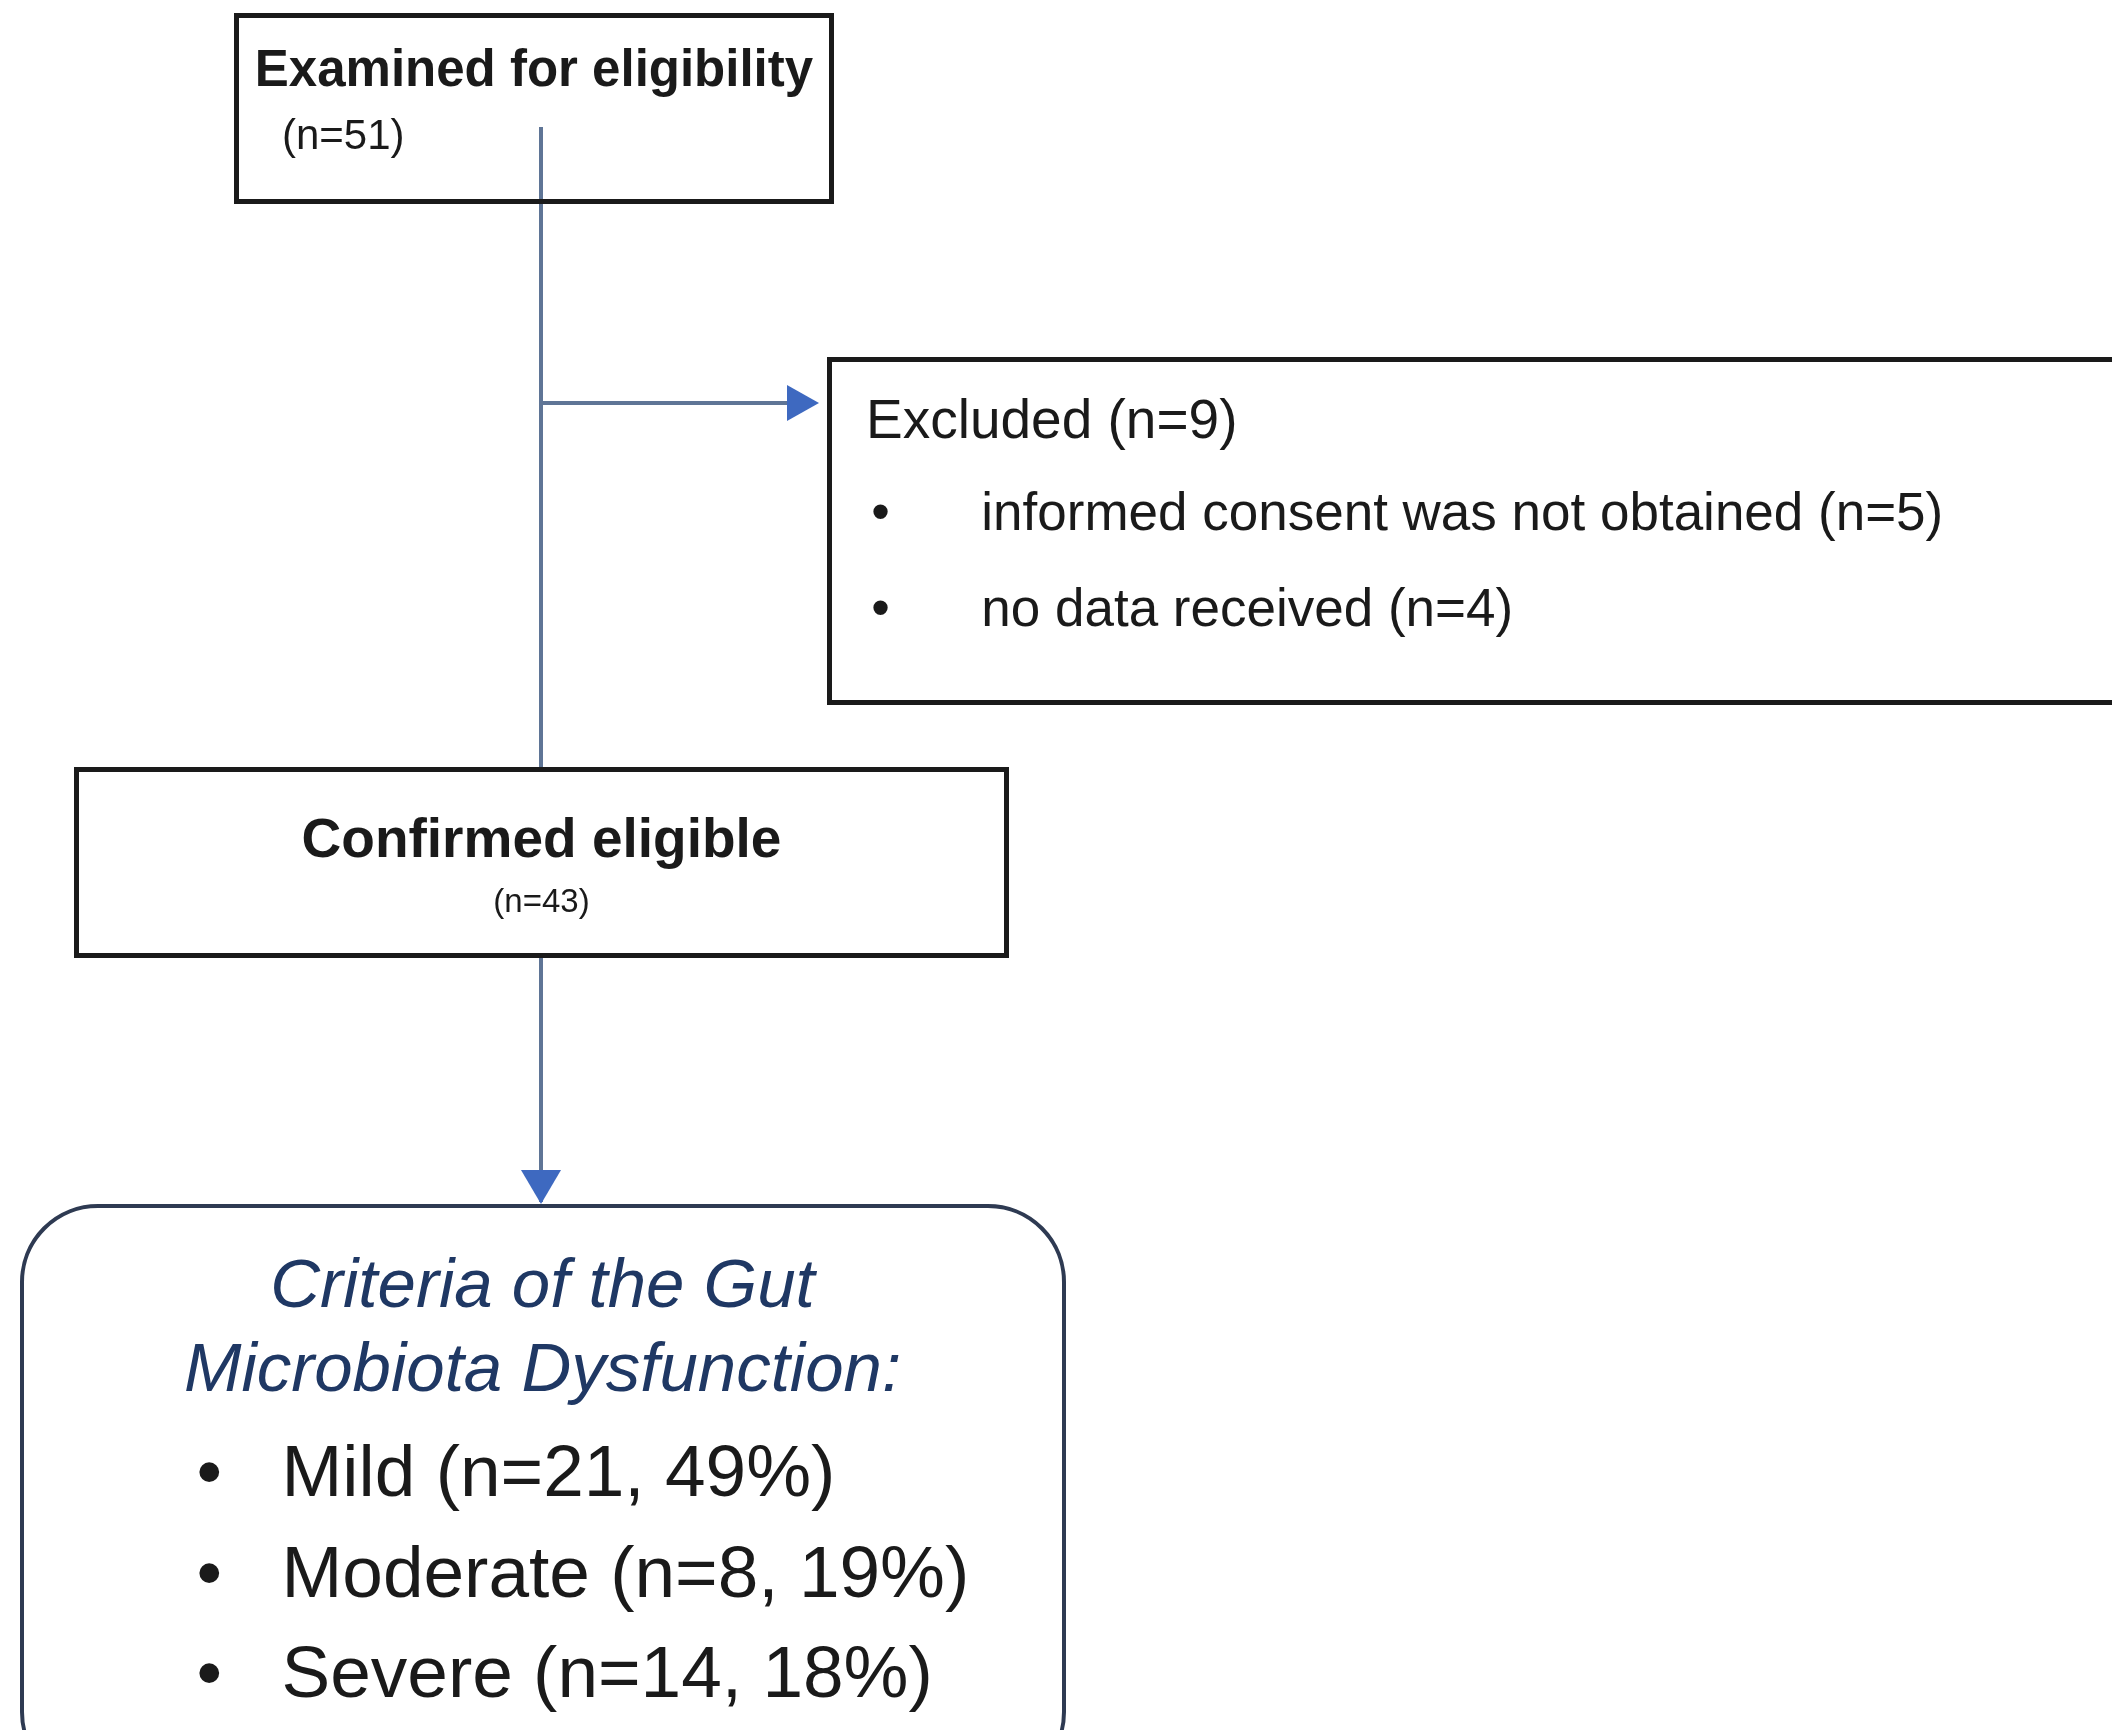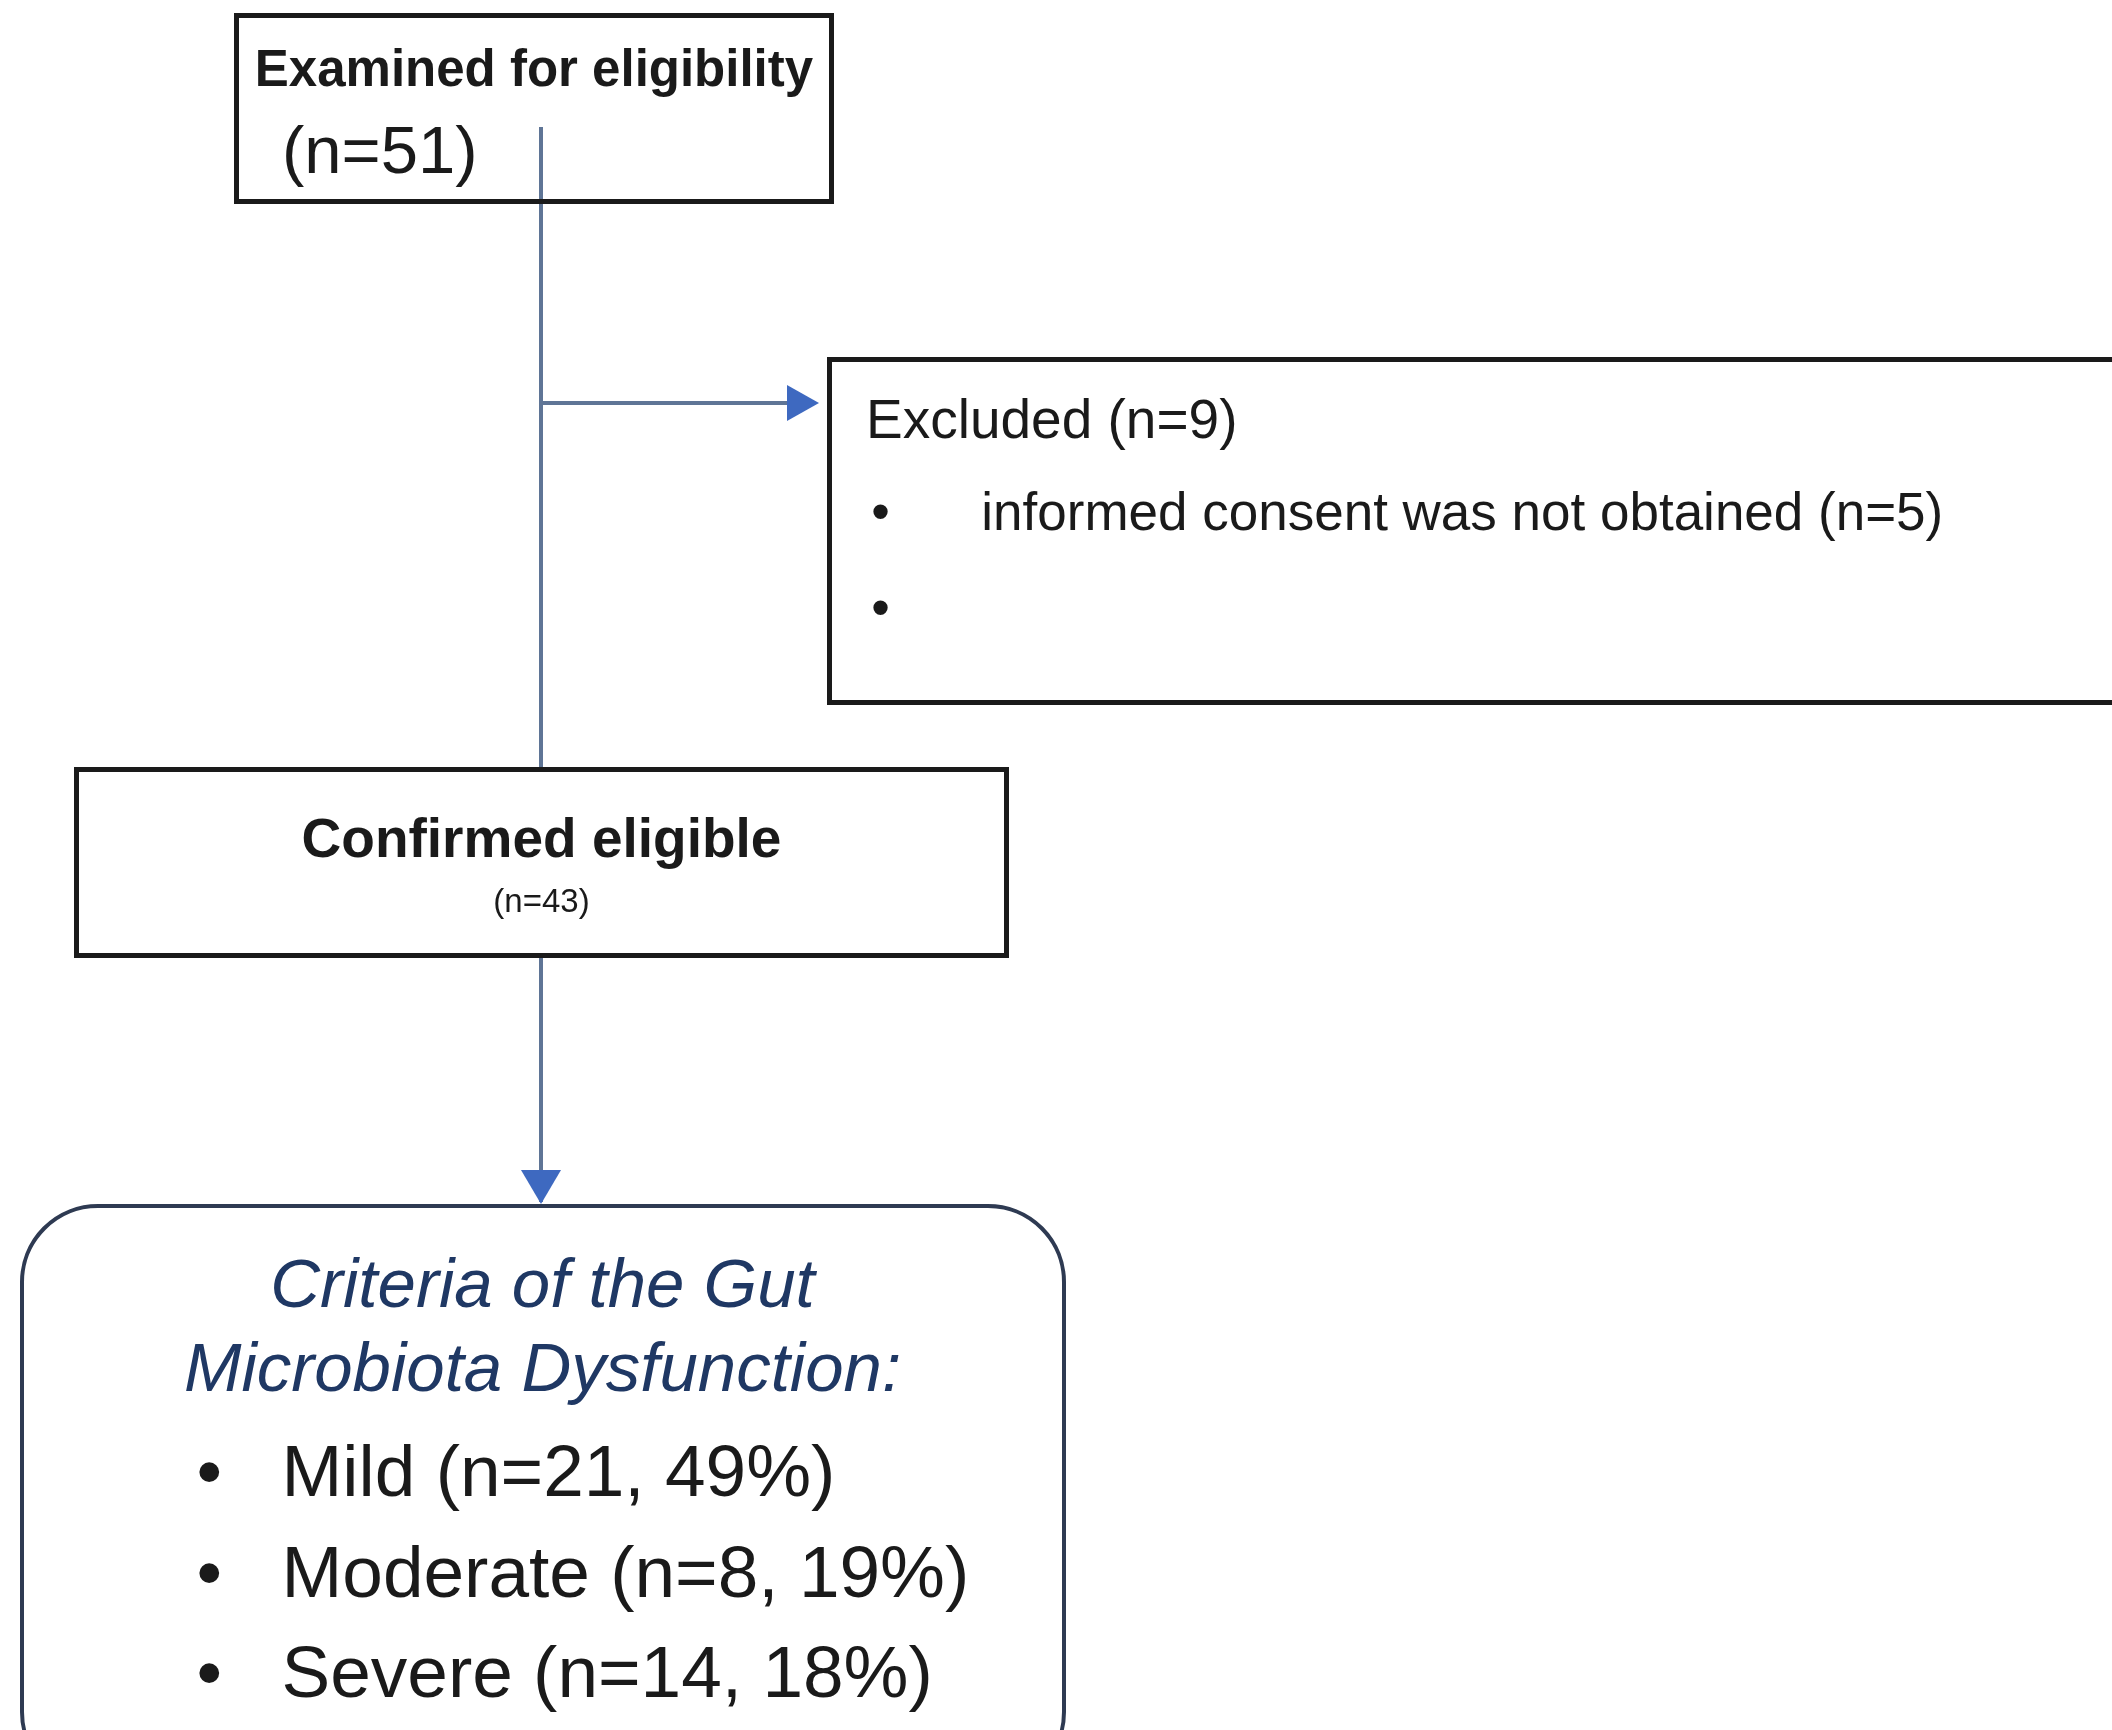--- a/index.html
+++ b/index.html
@@ -16,21 +16,21 @@
     position: absolute;
     box-sizing: border-box;
     background: #ffffff;
     z-index: 2;
   }
   .rect { border: 5.3px solid var(--rect-border, #1a1a1a); }
 
   
   #box-top { left: 234px; top: 13.3px; width: 600px; height: 191px; background: transparent; }
   #box-top .title { margin-top: 19.5px; text-align: center; font-weight: bold; font-size: 51px; line-height: 1.2; }
-  #box-top .count { margin-top: 10.6px; margin-left: 43px; font-size: 67px; line-height: 1.2; }
+  #box-top .count { margin-top: 10.6px; margin-left: 43px; font-size: 42px; line-height: 1.2; }
 
   
   #box-excluded { left: 827px; top: 357px; width: 1475px; height: 348px; padding: 24px 21px 0 34px; }
   #box-excluded .title { font-size: 55px; line-height: 1.2; }
   .blist { list-style: none; margin: 12.4px 0 0 0; padding: 0; }
   #box-excluded .blist li { display: flex; font-size: 53px; line-height: 1.8; }
   #box-excluded .bullet { flex: 0 0 110px; padding-left: 5.3px; }
 
   
   #box-confirmed { left: 74px; top: 767px; width: 935px; height: 191px;
@@ -76,20 +76,21 @@
 
   <div class="box rect" id="box-excluded">
     <div class="title">Excluded (n=9)</div>
     <ul class="blist">
       <li>
         <span class="bullet">•</span>
         <span>informed consent was not obtained (n=5)</span>
       </li>
       <li>
         <span class="bullet">•</span>
+        <span>no data received (n=4)</span>
       </li>
     </ul>
   </div>
 
   <div class="box rect" id="box-confirmed">
     <div class="title">Confirmed eligible</div>
     <div class="count">(n=43)</div>
   </div>
 
   <div class="box" id="box-criteria">

